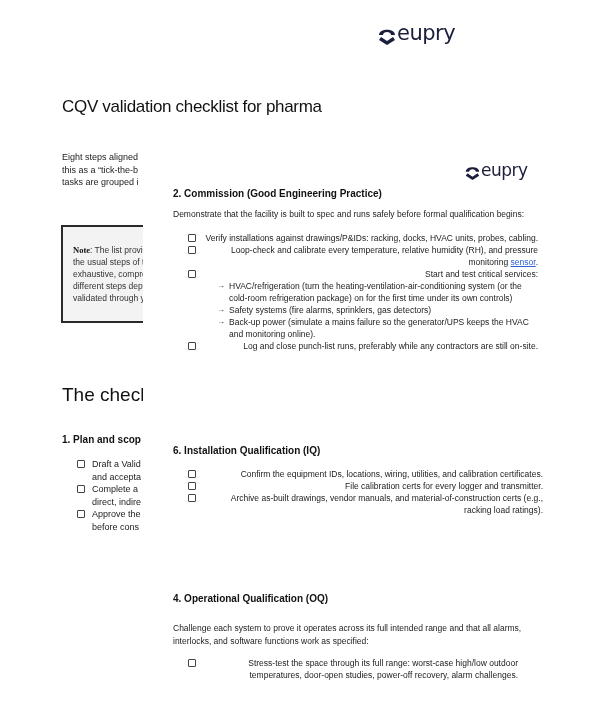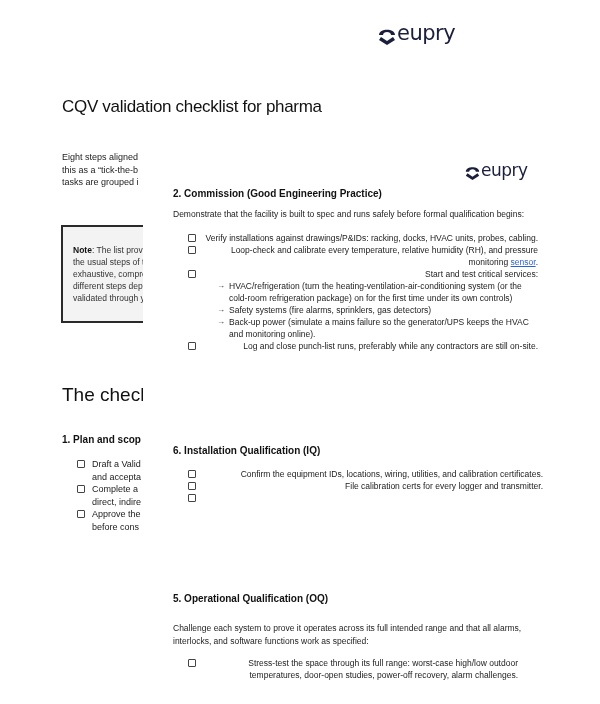--- a/index.html
+++ b/index.html
@@ -15,21 +15,21 @@
     .logo-back .word { font-size: 21px; }
     .logo-front { left: 464px; top: 160px; }
     .logo-front .word { font-size: 17px; }
 
     .title { position: absolute; left: 62px; top: 97px; font-size: 17px; font-weight: 400; color: #111; letter-spacing: -0.3px; white-space: nowrap; text-align: right; }
     .intro { position: absolute; left: 62px; top: 151px; width: 400px; font-size: 9px; line-height: 12.5px; color: #222; }
     .intro div { white-space: nowrap; }
 
     .note-box { position: absolute; left: 61px; top: 225px; width: 120px; height: 98px; background: #f3f3f3; border: 2px solid #2a2a2a; border-right: none; }
     .note-text { position: absolute; left: 10px; top: 17px; font-size: 8.5px; line-height: 12px; color: #333; white-space: nowrap; }
-    .note-text b { color: #111; }
+    .note-text b { color: #111; font-family: Liberation Serif, serif; }
 
     .section-h-back { position: absolute; left: 62px; top: 384px; font-size: 19px; color: #111; white-space: nowrap; }
     .step1-h { position: absolute; left: 62px; top: 434px; font-size: 10px; font-weight: 700; color: #111; white-space: nowrap; }
     .step1-list { position: absolute; left: 77px; top: 458px; font-size: 9px; line-height: 12.5px; color: #222; }
     .step1-list .item { position: relative; padding-left: 15px; white-space: nowrap; }
     .cb { display: inline-block; width: 8px; height: 8px; border: 1px solid #444; border-radius: 1px; background: #fff; }
     .step1-list .cb { position: absolute; left: 0; top: 2px; }
 
     
     .page-front { position: absolute; left: 143px; top: 140px; width: 457px; height: 564px; background: #fff; }
@@ -159,26 +159,27 @@
         <div class="item">
           <span class="cb"></span>
           <span>Confirm the equipment IDs, locations, wiring, utilities, and calibration certificates.</span>
         </div>
         <div class="item">
           <span class="cb"></span>
           <span>File calibration certs for every logger and transmitter.</span>
         </div>
         <div class="item">
           <span class="cb"></span>
+          <span>Archive as-built drawings, vendor manuals, and material-of-construction certs (e.g., racking load ratings).</span>
         </div>
       </div>
     </div>
 
     <div class="s4">
-      <div class="h2">5. Operational Qualification (OQ)</div>
+      <div class="h2">4. Operational Qualification (OQ)</div>
       <div class="p">Challenge each system to prove it operates across its full intended range and that all alarms, interlocks, and software functions work as specified:</div>
       <div class="list">
         <div class="item">
           <span class="cb"></span>
           <span>Stress-test the space through its full range: worst-case high/low outdoor temperatures, door-open studies, power-off recovery, alarm challenges.</span>
         </div>
       </div>
     </div>
   </div>
 </div>

